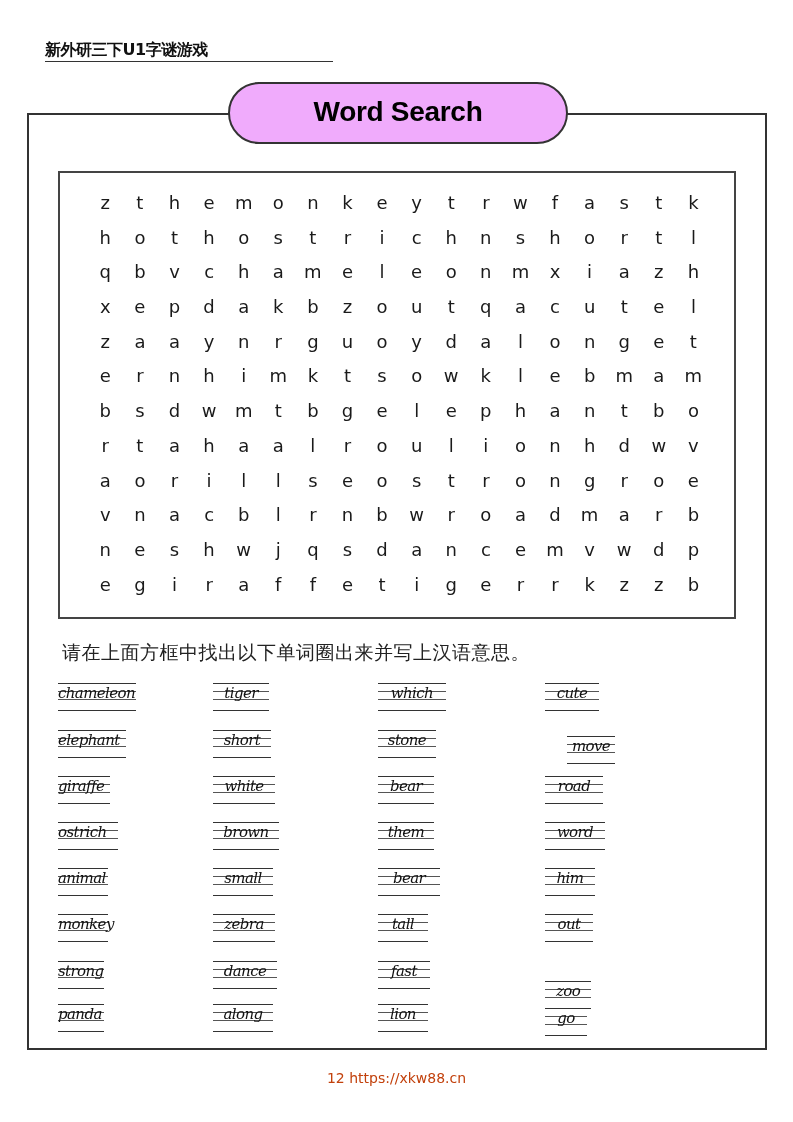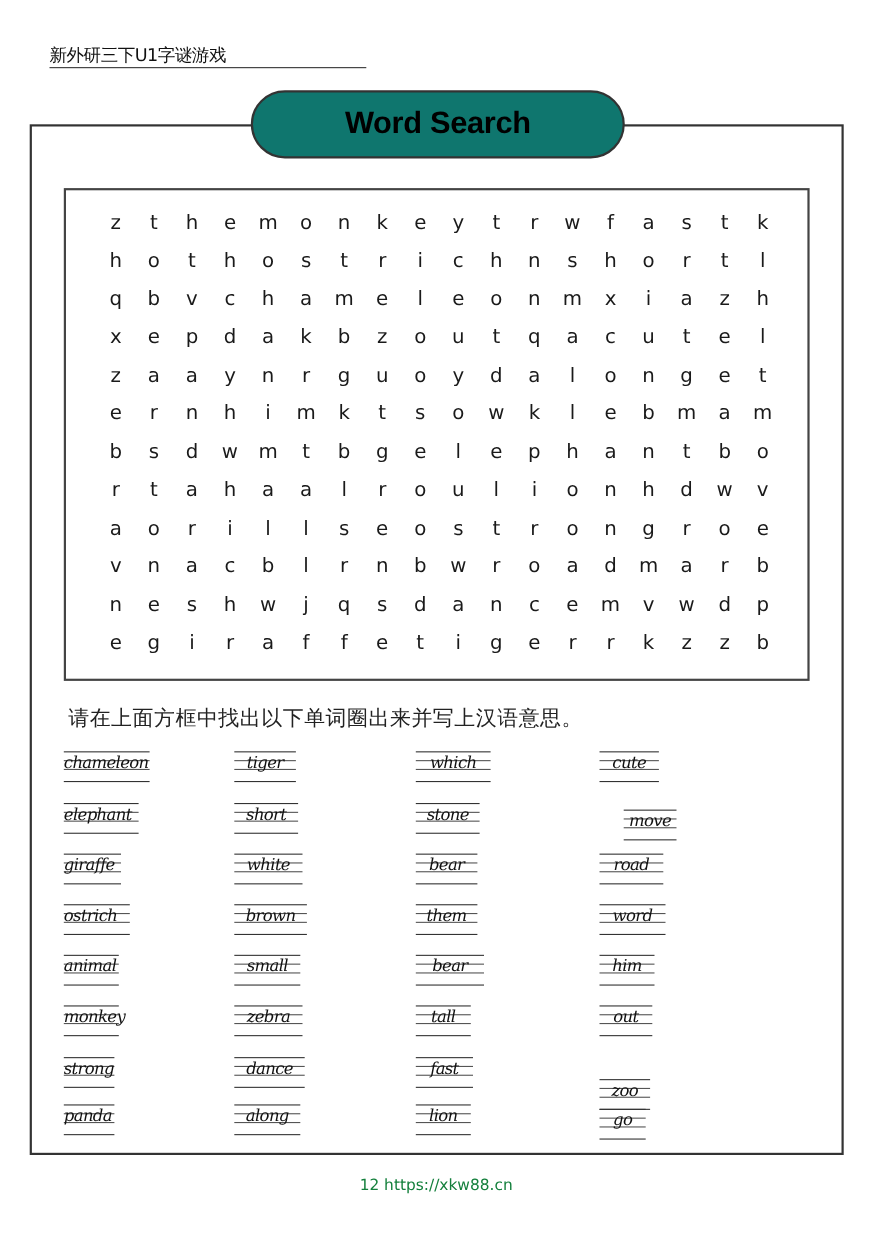--- a/index.html
+++ b/index.html
@@ -1,28 +1,28 @@
 <!DOCTYPE html>
 <html><head>
   <meta charset="utf-8">
   <style>
     html, body { margin: 0; padding: 0; background: #ffffff; }
     body { width: 793px; height: 1122px; position: relative; overflow: hidden;
            font-family: "DejaVu Sans", sans-serif; color: #111; }
 
     .doc-title { position: absolute; left: 45px; top: 40px; width: 288px;
-                 font-size: 16px; font-weight: normal; letter-spacing: -0.5px;
+                 font-size: 16px; font-weight: bold; letter-spacing: -0.5px;
                  border-bottom: 1.5px solid #333; padding-bottom: 1px; line-height: 20px;
                  font-family: "DejaVu Sans", sans-serif; }
 
     .outer-frame { position: absolute; left: 27px; top: 113px; width: 740px; height: 937px;
                    border: 2px solid #333; box-sizing: border-box; }
 
     .title-pill { position: absolute; left: 228px; top: 82px; width: 340px; height: 62px;
-                  border: 2px solid #333; border-radius: 31px; background: #0f766e;
+                  border: 2px solid #333; border-radius: 31px; background: #f0abfc;
                   box-sizing: border-box; display: flex; align-items: center; justify-content: center; }
     .title-pill span { font-family: "Liberation Sans", sans-serif; font-weight: bold;
                        font-size: 28px; color: #000; letter-spacing: -0.3px; margin-top: -2px; }
 
     .grid-box { position: absolute; left: 58px; top: 171px; width: 678px; height: 448px;
                 border: 2px solid #444; box-sizing: border-box; }
     .grid { position: absolute; left: 88px; top: 186px; width: 620px;
             display: grid; grid-template-columns: repeat(18, 34.6px); grid-auto-rows: 34.7px; }
     .cell { font-family: "DejaVu Sans", sans-serif; font-size: 18px; color: #1a1a1a;
             text-align: center; line-height: 34px; font-weight: normal; cursor: pointer; }
@@ -37,21 +37,21 @@
     .word .lines::before { content: ""; position: absolute; left: 0; right: 0; top: 7px;
                            border-top: 1px solid #555; }
     .word .lines::after { content: ""; position: absolute; left: 0; right: 0; top: 15px;
                           border-top: 1px solid #555; }
     .word .txt { position: absolute; left: 0; right: 0; top: -2px; text-align: center;
                  font-family: "DejaVu Serif", serif; font-style: italic; font-size: 15px;
                  letter-spacing: -0.6px; color: #111; line-height: 24px; }
     .word.left .txt { text-align: left; }
 
     .footer { position: absolute; left: 0; width: 793px; top: 1070px; text-align: center;
-              font-size: 14px; color: #15803d; font-family: "DejaVu Sans", sans-serif; }
+              font-size: 14px; color: #c2410c; font-family: "DejaVu Sans", sans-serif; }
   </style>
 </head>
 <body>
 
 <div class="doc-title">新外研三下U1字谜游戏</div>
 
 <div class="outer-frame"></div>
 
 <div class="title-pill">
   <span>Word Search</span>

